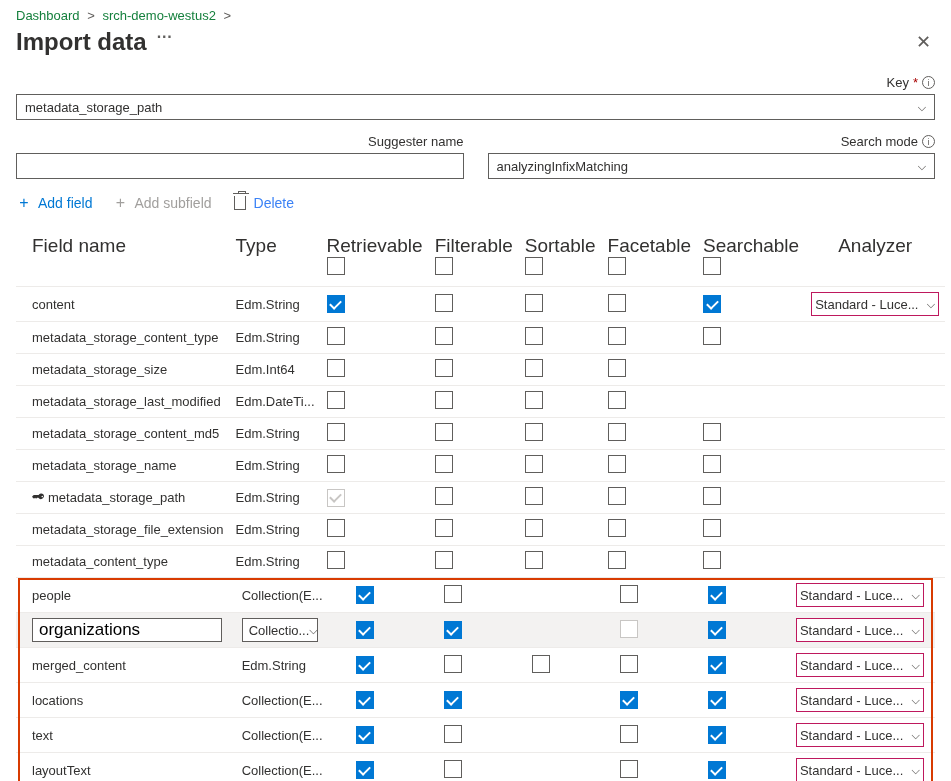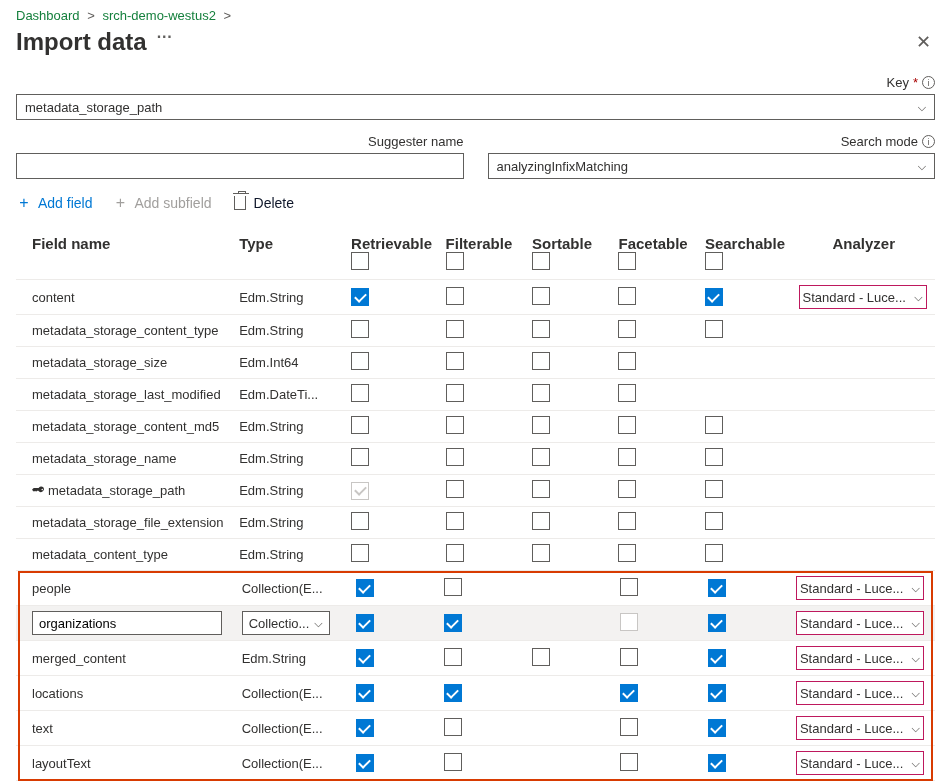--- a/index.html
+++ b/index.html
@@ -28,52 +28,52 @@
     border: 1px solid #605e5c;
     padding: 4px 8px;
     font-size: 13px;
     height: 26px;
     background:#fff;
     display:flex; align-items:center; justify-content:space-between;
   }
   .select { cursor:pointer; }
   .chev { font-size:11px; color:#605e5c; }
   .action-bar { display:flex; gap:20px; align-items:center; margin-top:16px; margin-bottom:10px; padding-bottom:6px;}
-  .action-btn { display:flex; align-items:center; gap:6px; font-size:14px; color:#0f172a; cursor:pointer;}
+  .action-btn { display:flex; align-items:center; gap:6px; font-size:14px; color:#3b82f6; cursor:pointer;}
   .action-btn.blue { color:#0078d4; }
   .action-btn.disabled { color:#a19f9d; cursor:default;}
   .action-btn .ico { width:16px; height:16px; display:flex; align-items:center; justify-content:center;}
   .plus-blue { color:#0078d4; font-size:16px; font-weight:normal;}
   .plus-grey { color:#a19f9d; font-size:16px;}
   .trash { border:1px solid #605e5c; width:12px; height:14px; border-top:none; position:relative;}
   .trash::before { content:""; position:absolute; top:-3px; left:-2px; width:16px; height:2px; border-top:1px solid #605e5c;}
   .trash::after { content:""; position:absolute; top:-5px; left:3px; width:6px; height:2px; border:1px solid #605e5c; border-bottom:none;}
 
   table { width:100%; border-collapse:collapse; }
-  thead th { text-align:left; font-weight:700; font-size:15px; color:#323130; padding:8px 6px 6px 6px; border-bottom:1px solid #edebe9; vertical-align:top;}
+  thead th { text-align:left; font-weight:400; font-size:19px; color:#323130; padding:8px 6px 6px 6px; border-bottom:1px solid #edebe9; vertical-align:top;}
   tbody td { padding:5px 6px; border-bottom:1px solid #edebe9; font-size:13px; color:#323130; vertical-align:middle; height:32px;}
   tbody tr.selected td { background:#f3f2f1; }
   .col-name { width:210px; padding-left:16px !important;}
   .col-type { width:110px; }
   .col-chk { width:85px; text-align:left;}
   .col-analyzer { width:140px;text-align:center; }
 
   .chk {
     width:18px; height:18px; border:1px solid #605e5c; display:inline-flex; align-items:center; justify-content:center; background:#fff; cursor:pointer;
   }
   .chk.checked { background:#0078d4; border-color:#0078d4; }
   .chk.checked::after { content:""; width:5px; height:9px; border:solid #fff; border-width:0 2px 2px 0; transform:rotate(45deg); margin-top:-2px;}
   .chk.disabled { background:#fff; border-color:#c8c6c4;}
   .chk.greycheck { border-color:#c8c6c4;}
   .chk.greycheck::after { content:""; width:5px; height:9px; border:solid #c8c6c4; border-width:0 2px 2px 0; transform:rotate(45deg); margin-top:-2px;}
 
   .type-cell { white-space:nowrap; overflow:hidden; text-overflow:ellipsis; max-width:100px;}
   .analyzer-select { border:1px solid #be185d; padding:2px 3px; display:flex; align-items:center; justify-content:space-between; width:128px; height:24px; background:#fff; cursor:pointer; font-size:13px;}
-  .name-input { border:1px solid #605e5c; padding:3px 6px; width:190px; height:24px; font-size:13px; background:#fff;}
-  .type-select { border:1px solid #605e5c; padding:2px 6px; display:flex; align-items:center; justify-content:space-between; width:88px; height:24px; background:#fff; cursor:pointer; font-size:13px;}
+  .name-input { border:1px solid #605e5c; padding:3px 6px; width:190px; height:24px; font-size:17px; background:#fff;}
+  .type-select { border:1px solid #605e5c; padding:2px 6px; display:flex; align-items:center; justify-content:space-between; width:76px; height:24px; background:#fff; cursor:pointer; font-size:13px;}
   .key-icon { display:inline-block; transform:rotate(45deg); margin-right:4px;}
   .key-icon svg { width:12px; height:12px; }
 
   .highlight-box { position:relative; }
   .highlight-box::after {
     content:""; position:absolute; left:2px; right:2px; top:0; bottom:0;
     border:2px solid #d83b01; pointer-events:none;
   }
 </style>
 </head>

